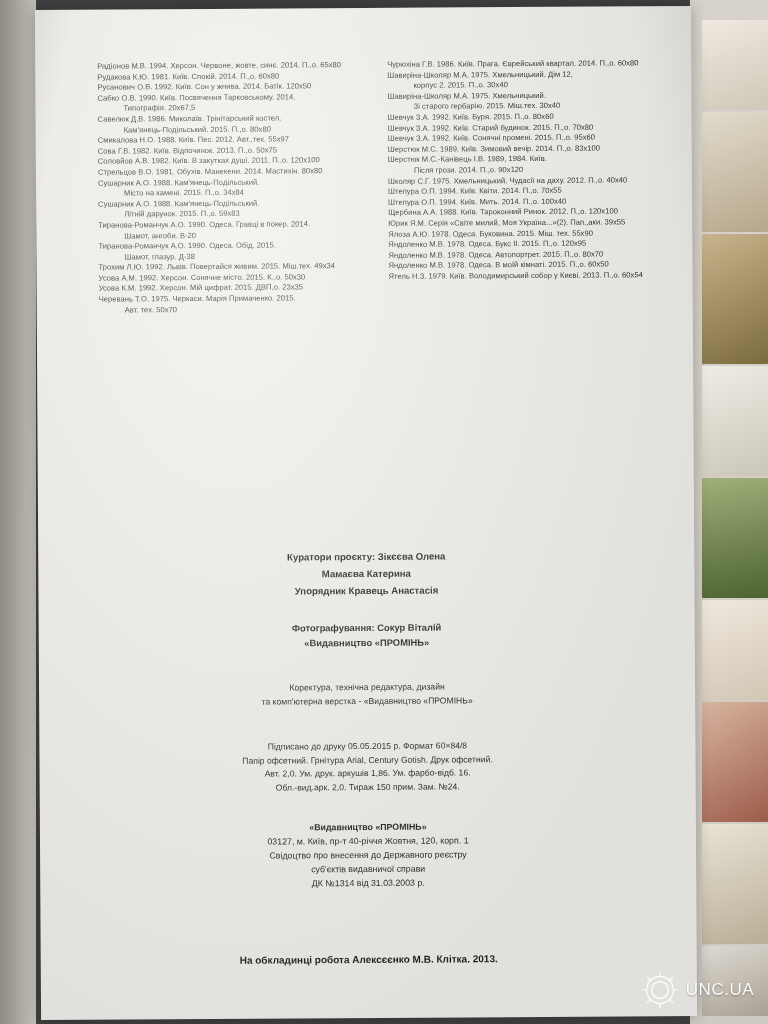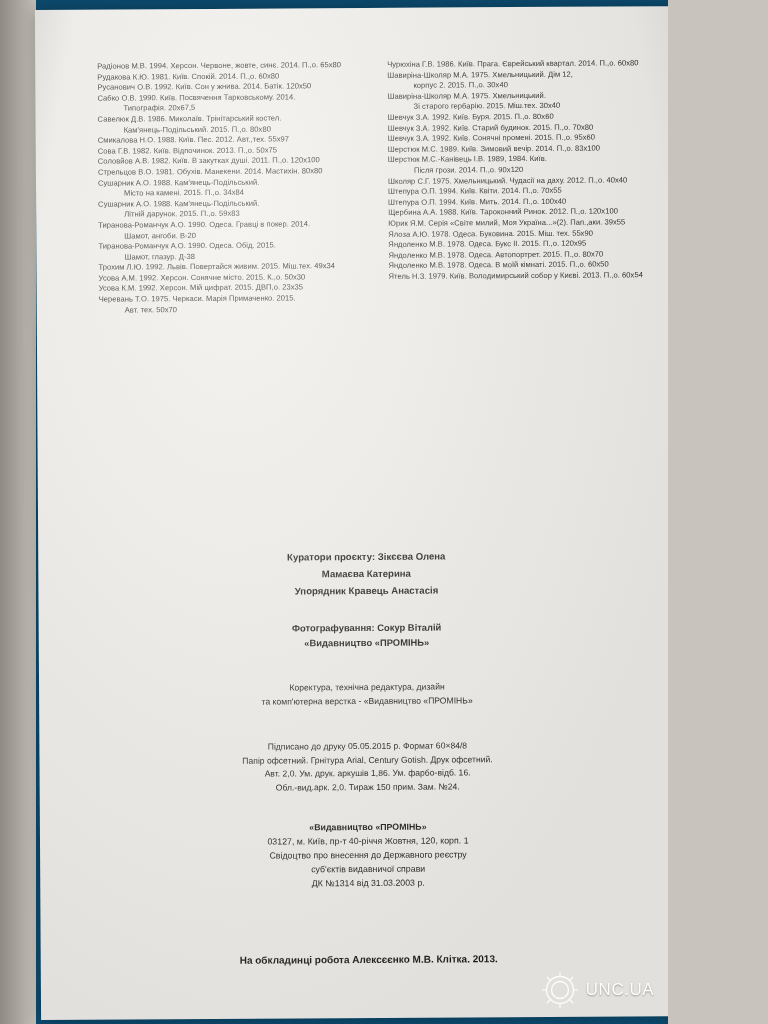--- a/index.html
+++ b/index.html
@@ -8,23 +8,23 @@
   }
   body {
     width: 768px;
     height: 1024px;
     overflow: hidden;
     font-family: "Liberation Sans", sans-serif;
     background: #c8c4bd;
   }
   #page {
     position: relative;
-    width: 668px;
+    width: 768px;
     height: 1024px;
-    background: #0c4a6e;
+    background: #404040;
     overflow: hidden;
   }
 
   
   .bg-strip {
     position: absolute;
     top: 0;
     left: 690px;
     width: 78px;
     height: 1024px;

